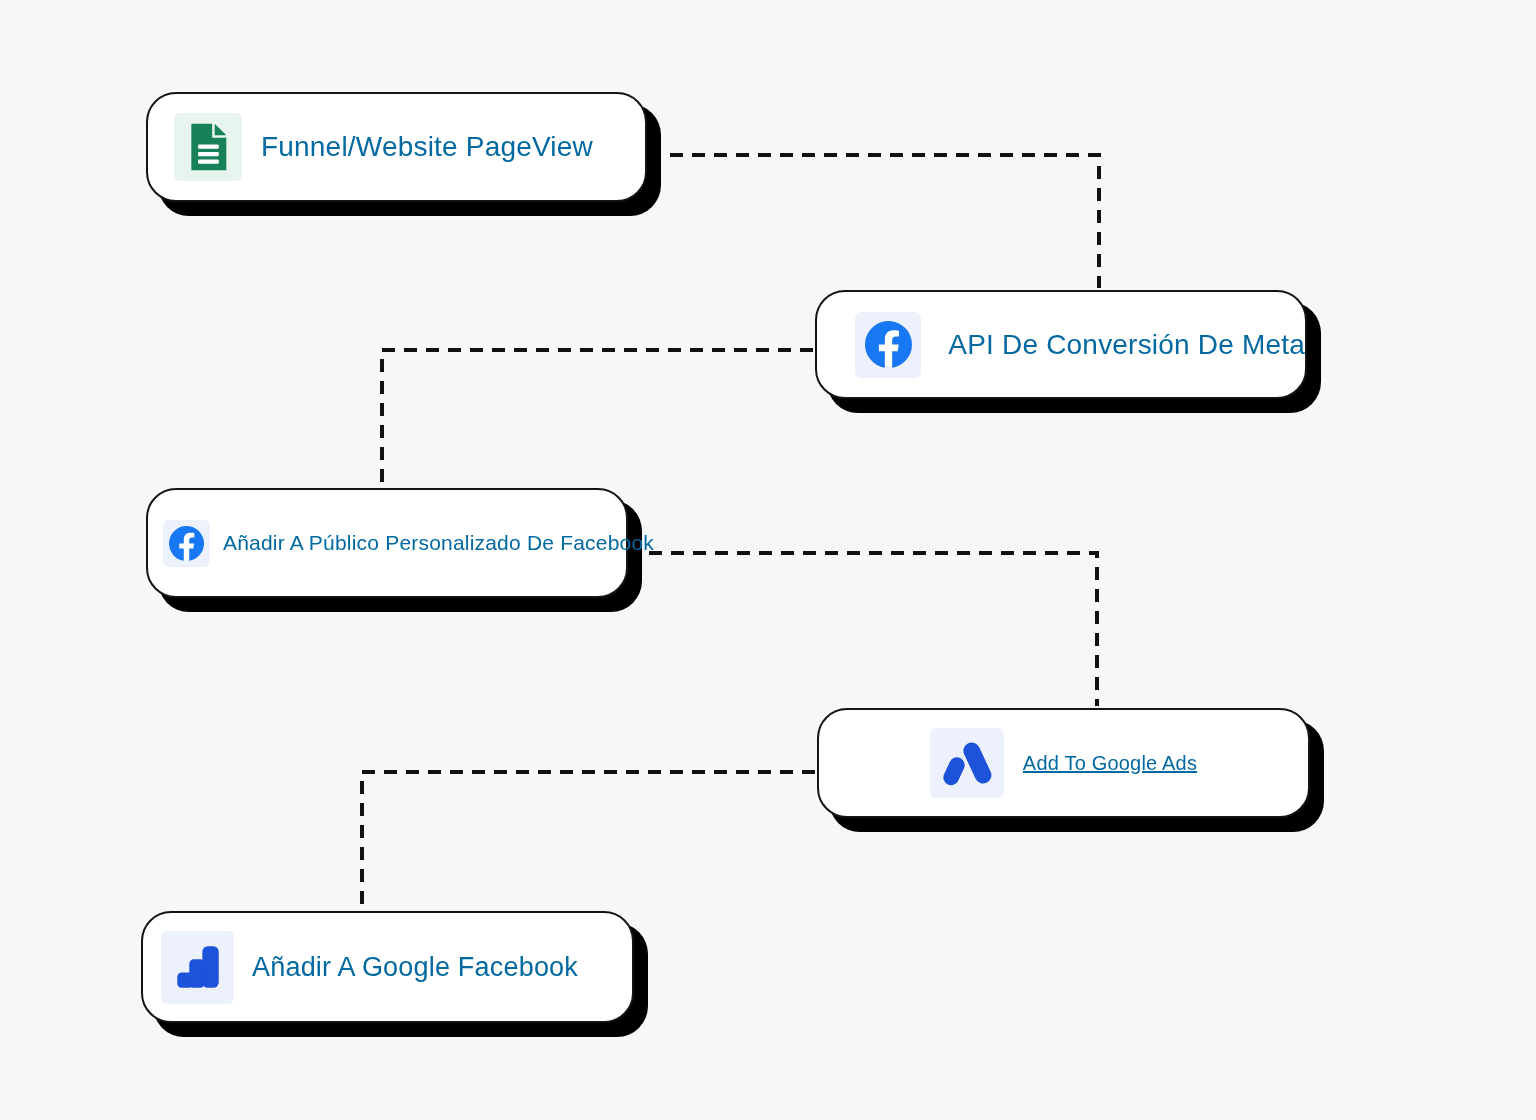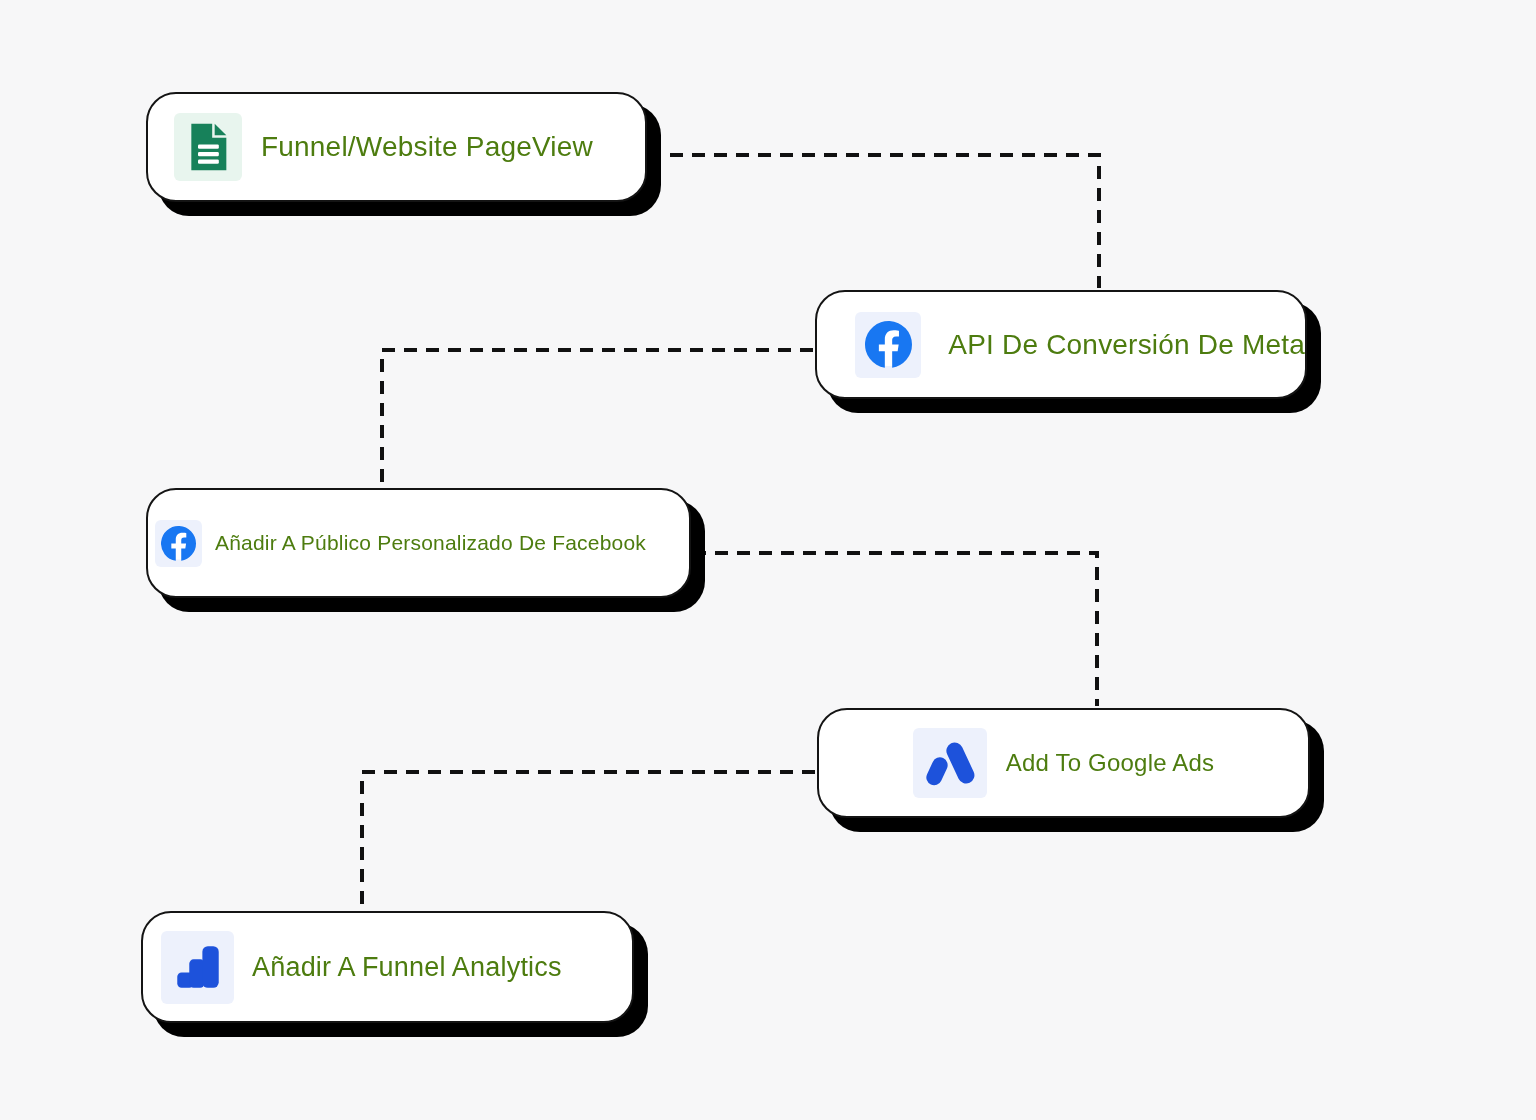--- a/index.html
+++ b/index.html
@@ -34,41 +34,41 @@
   .icon-sq {
     flex: 0 0 auto;
     display: flex;
     align-items: center;
     justify-content: center;
     border-radius: 6px;
   }
   .icon-sq.green-bg { background: #e8f5ee; }
   .icon-sq.blue-bg  { background: #edf1fc; }
   .node-label {
-    color: #4d7c0f;
+    color: #0369a1;
     font-weight: 500;
     white-space: nowrap;
     letter-spacing: 0.2px;
   }
   
   .node-1 { left: 146px; top:  92px; width: 501px; height: 110px; padding-left: 26px; gap: 19px; }
   .node-1 .icon-sq { width: 68px; height: 68px; }
   .node-1 .node-label { font-size: 28px; }
 
   .node-2 { left: 815px; top: 290px; width: 492px; height: 109px; padding-left: 38px; gap: 19px; justify-content: space-between; }
   .node-2 .icon-sq { width: 66px; height: 66px; }
   .node-2 .node-label { font-size: 28px; }
 
-  .node-3 { left: 146px; top: 488px; width: 545px; height: 110px; padding-left: 7px; gap: 13px; }
+  .node-3 { left: 146px; top: 488px; width: 482px; height: 110px; padding-left: 15px; gap: 13px; }
   .node-3 .icon-sq { width: 47px; height: 47px; }
   .node-3 .node-label { font-size: 21px; }
 
   .node-4 { left: 817px; top: 708px; width: 493px; height: 110px; justify-content: center; gap: 19px; }
   .node-4 .icon-sq { width: 74px; height: 70px; }
-  .node-4 .node-label { font-size: 24px; }
+  .node-4 .node-label { font-size: 20px; text-decoration: underline; }
 
   .node-5 { left: 141px; top: 911px; width: 493px; height: 112px; padding-left: 18px; gap: 18px; }
   .node-5 .icon-sq { width: 73px; height: 73px; }
   .node-5 .node-label { font-size: 27px; }
 </style>
 </head>
 <body>
 
 <div class="canvas">
 
@@ -123,16 +123,16 @@
   </div>
 
   <div class="node node-5">
     <span class="icon-sq blue-bg">
       <svg width="48" height="48" viewBox="0 0 44 44">
         <rect x="3" y="27" width="15" height="14" rx="4" fill="#1d52db"></rect>
         <rect x="14" y="15" width="14" height="26" rx="4" fill="#1d52db"></rect>
         <rect x="26" y="3" width="15" height="38" rx="5" fill="#1d52db"></rect>
       </svg>
     </span>
-    <span class="node-label">Añadir A Funnel Analytics</span>
+    <span class="node-label">Añadir A Google Facebook</span>
   </div>
 
 </div>
 
 </body></html>

